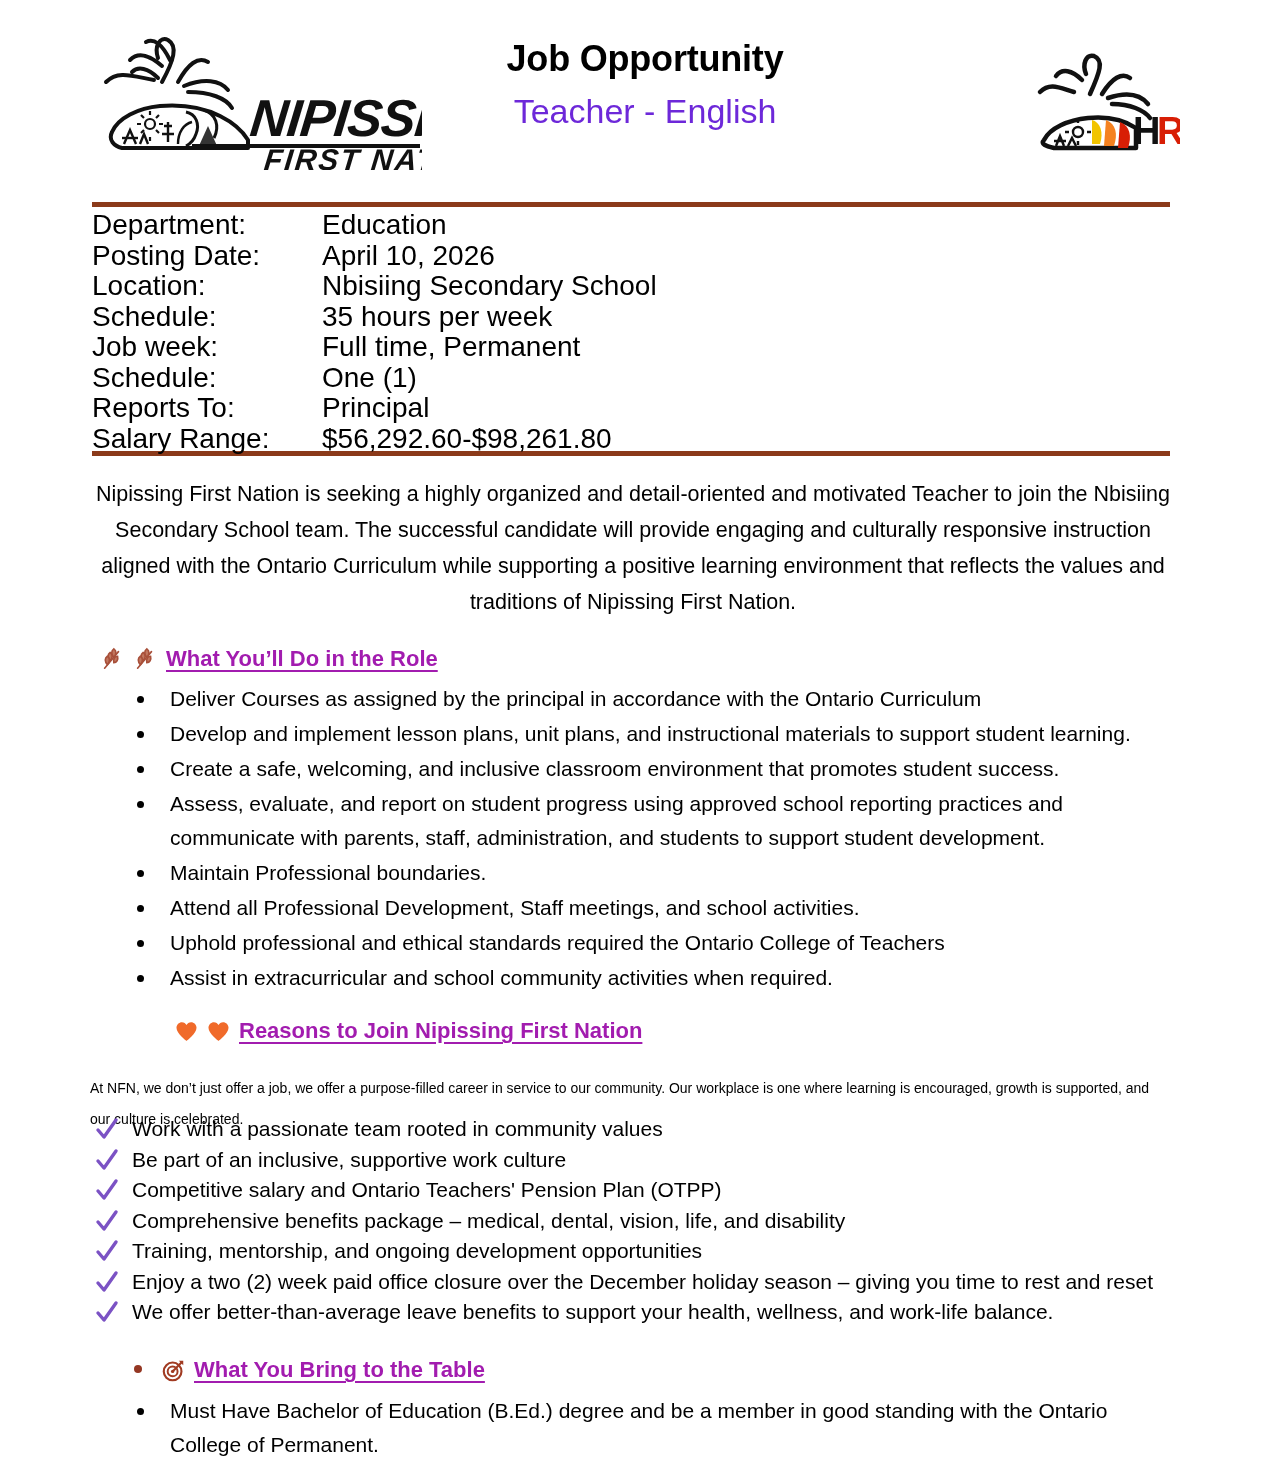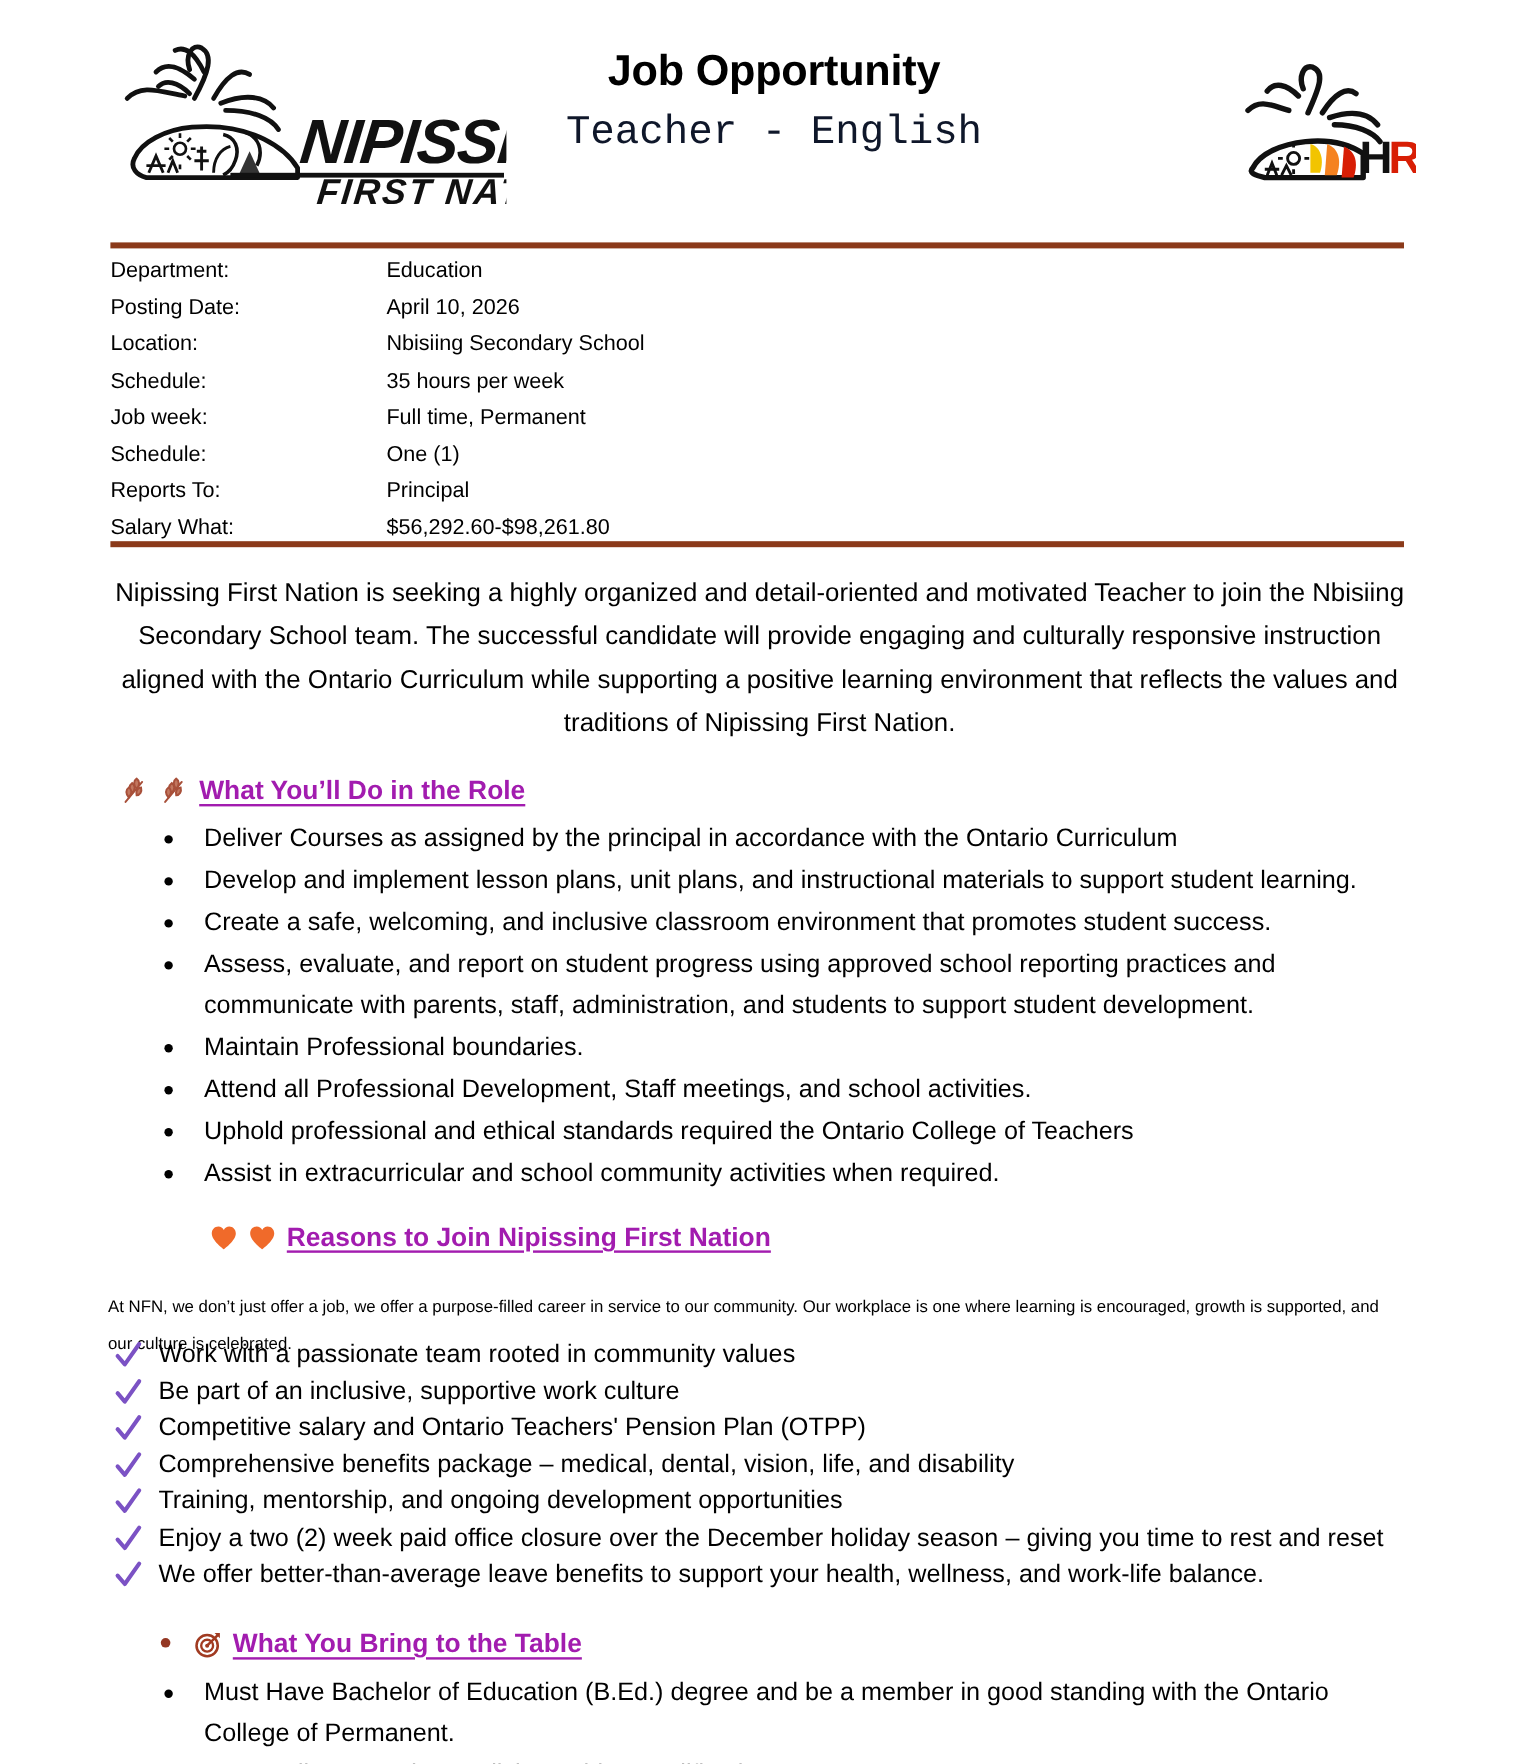--- a/index.html
+++ b/index.html
@@ -55,22 +55,22 @@
     font-weight: bold;
     line-height: 1.25;
     letter-spacing: -0.2px;
     color: #000;
   }
   .title-sub {
     font-size: 34px;
     font-weight: normal;
     line-height: 1.3;
     margin-top: 8px;
-    color: #0f172a;
-    font-family: Liberation Mono, monospace;
+    color: #6d28d9;
+    font-family: Liberation Sans, sans-serif;
   }
 
   
   .rule {
     position: absolute;
     left: 92px;
     width: 1078px;
     height: 5px;
     background: #8B3A1A;
   }
@@ -80,21 +80,21 @@
   
   .details {
     position: absolute;
     left: 92px;
     top: 186px;
     width: 700px;
   }
   .det-row {
     display: flex;
     line-height: 30.5px;
-    font-size: 18px;
+    font-size: 28px;
   }
   .det-label {
     width: 230px;
     flex: 0 0 230px;
   }
   .det-value { flex: 1 1 auto; }
 
   
   .intro {
     position: absolute;
@@ -309,21 +309,21 @@
     </div>
     <div class="det-row">
       <div class="det-label">Schedule:</div>
       <div class="det-value">One (1)</div>
     </div>
     <div class="det-row">
       <div class="det-label">Reports To:</div>
       <div class="det-value">Principal</div>
     </div>
     <div class="det-row">
-      <div class="det-label">Salary What:</div>
+      <div class="det-label">Salary Range:</div>
       <div class="det-value">$56,292.60-$98,261.80</div>
     </div>
   </div>
 
   <div class="intro">Nipissing First Nation is seeking a highly organized and detail-oriented and motivated Teacher to join the Nbisiing Secondary School team. The successful candidate will provide engaging and culturally responsive instruction aligned with the Ontario Curriculum while supporting a positive learning environment that reflects the values and traditions of Nipissing First Nation.</div>
 
   <div class="sec-head head-role">
     <span class="sec-icon">
       <svg viewBox="0 0 26 26" width="24" height="24">
         <g stroke="#A8503A" stroke-width="1.8" fill="none" stroke-linecap="round">

